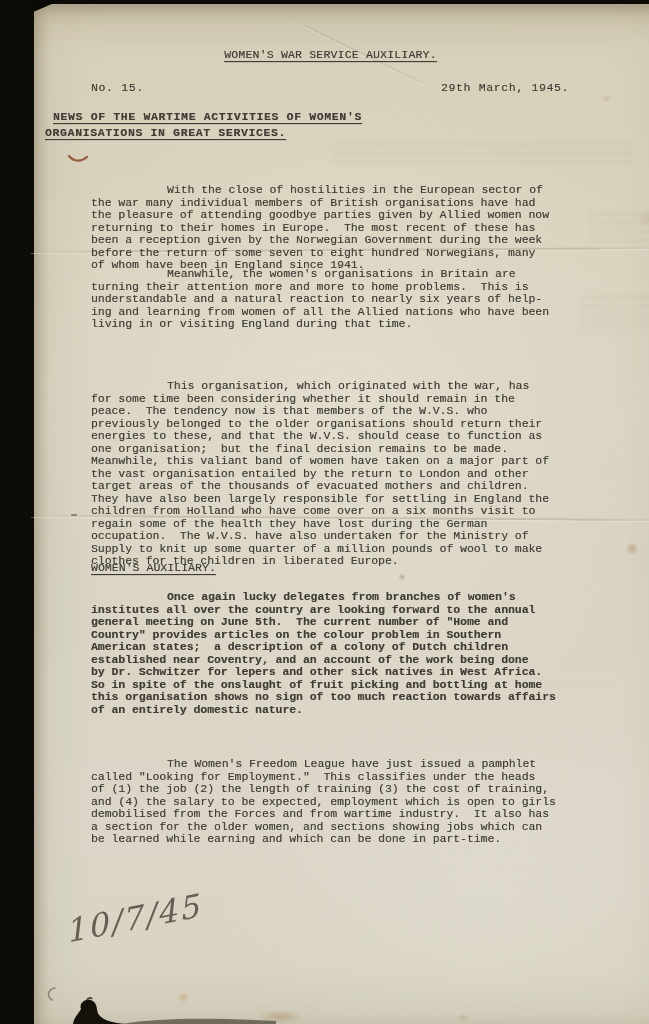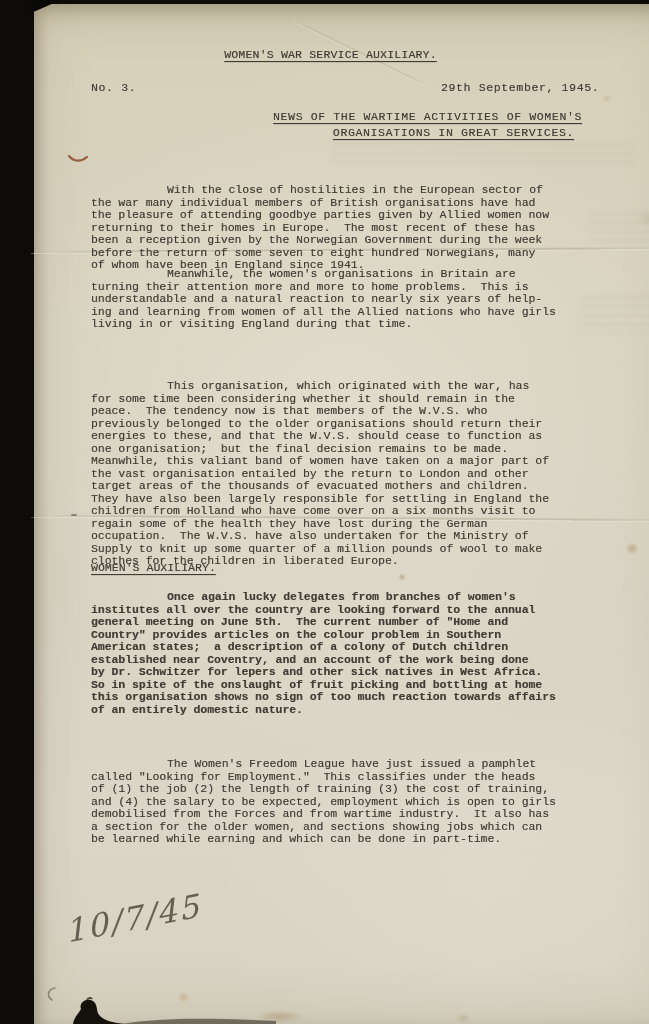--- a/index.html
+++ b/index.html
@@ -23,21 +23,21 @@
   .corner.tr{right:0;top:0;width:36px;height:21px;clip-path:polygon(0 0,100% 0,100% 100%);}
   .content{position:absolute;left:60px;top:0;width:529px;height:100%;
     color:#403c35;font-size:11.4px;line-height:12.5px;
     text-shadow:0.3px 0.3px 0.5px rgba(62,57,48,.45);}
   .block{position:absolute;left:0;width:100%;}
   .u{text-decoration:underline;text-decoration-thickness:1.2px;text-underline-offset:3px;}
   .title{top:49px;text-align:center;transform:translateX(-25px);letter-spacing:.25px;}
   .meta{top:82px;}
   .meta .issue{position:absolute;left:0;letter-spacing:.7px;}
   .meta .date{position:absolute;left:350px;letter-spacing:.7px;}
-  .subtitle{top:110px;text-align:right;letter-spacing:.7px;line-height:15.5px;}
+  .subtitle{top:110px;text-align:left;letter-spacing:.7px;line-height:15.5px;font-weight:bold;}
   .subtitle .l1{transform:translateX(-38px);}
   .subtitle .l2{transform:translateX(-46px);}
   .subtitle .u{text-underline-offset:2.5px;}
   .para{white-space:pre;text-indent:76px;}
   .p1{top:184px;} .p2{top:268px;} .p3{top:380px;} .p4{top:591px;font-weight:bold;} .p5{top:758px;}
   .sechead{letter-spacing:.1px;}
   .h1{top:341px;} .h2{top:562px;} .h3{top:733px;}
   .handwritten{
     position:absolute;left:36px;top:899px;
     font-family:"DejaVu Serif",serif;font-style:italic;
@@ -89,40 +89,40 @@
   <div class="spot s4"></div>
   <div class="spot s5"></div>
   <div class="spot s6"></div>
   <div class="spot s7"></div>
   <div class="speck"></div>
 
   <div class="content">
     <div class="block title"><span class="u">WOMEN'S WAR SERVICE AUXILIARY.</span></div>
 
     <div class="block meta">
-      <span class="issue">No. 3.</span>
-      <span class="date">29th September, 1945.</span>
+      <span class="issue">No. 15.</span>
+      <span class="date">29th March, 1945.</span>
     </div>
 
     <div class="block subtitle">
       <div class="l1"><span class="u">NEWS OF THE WARTIME ACTIVITIES OF WOMEN'S</span></div>
       <div class="l2"><span class="u">ORGANISATIONS IN GREAT SERVICES.</span></div>
     </div>
 
     <div class="block para p1">With the close of hostilities in the European sector of
 the war many individual members of British organisations have had
 the pleasure of attending goodbye parties given by Allied women now
 returning to their homes in Europe.  The most recent of these has
 been a reception given by the Norwegian Government during the week
 before the return of some seven to eight hundred Norwegians, many
 of whom have been in England since 1941.</div>
     <div class="block para p2">Meanwhile, the women's organisations in Britain are
 turning their attention more and more to home problems.  This is
 understandable and a natural reaction to nearly six years of help-
-ing and learning from women of all the Allied nations who have girls
+ing and learning from women of all the Allied nations who have been
 living in or visiting England during that time.</div>
 
     <div class="block para p3">This organisation, which originated with the war, has
 for some time been considering whether it should remain in the
 peace.  The tendency now is that members of the W.V.S. who
 previously belonged to the older organisations should return their
 energies to these, and that the W.V.S. should cease to function as
 one organisation;  but the final decision remains to be made.
 Meanwhile, this valiant band of women have taken on a major part of
 the vast organisation entailed by the return to London and other

